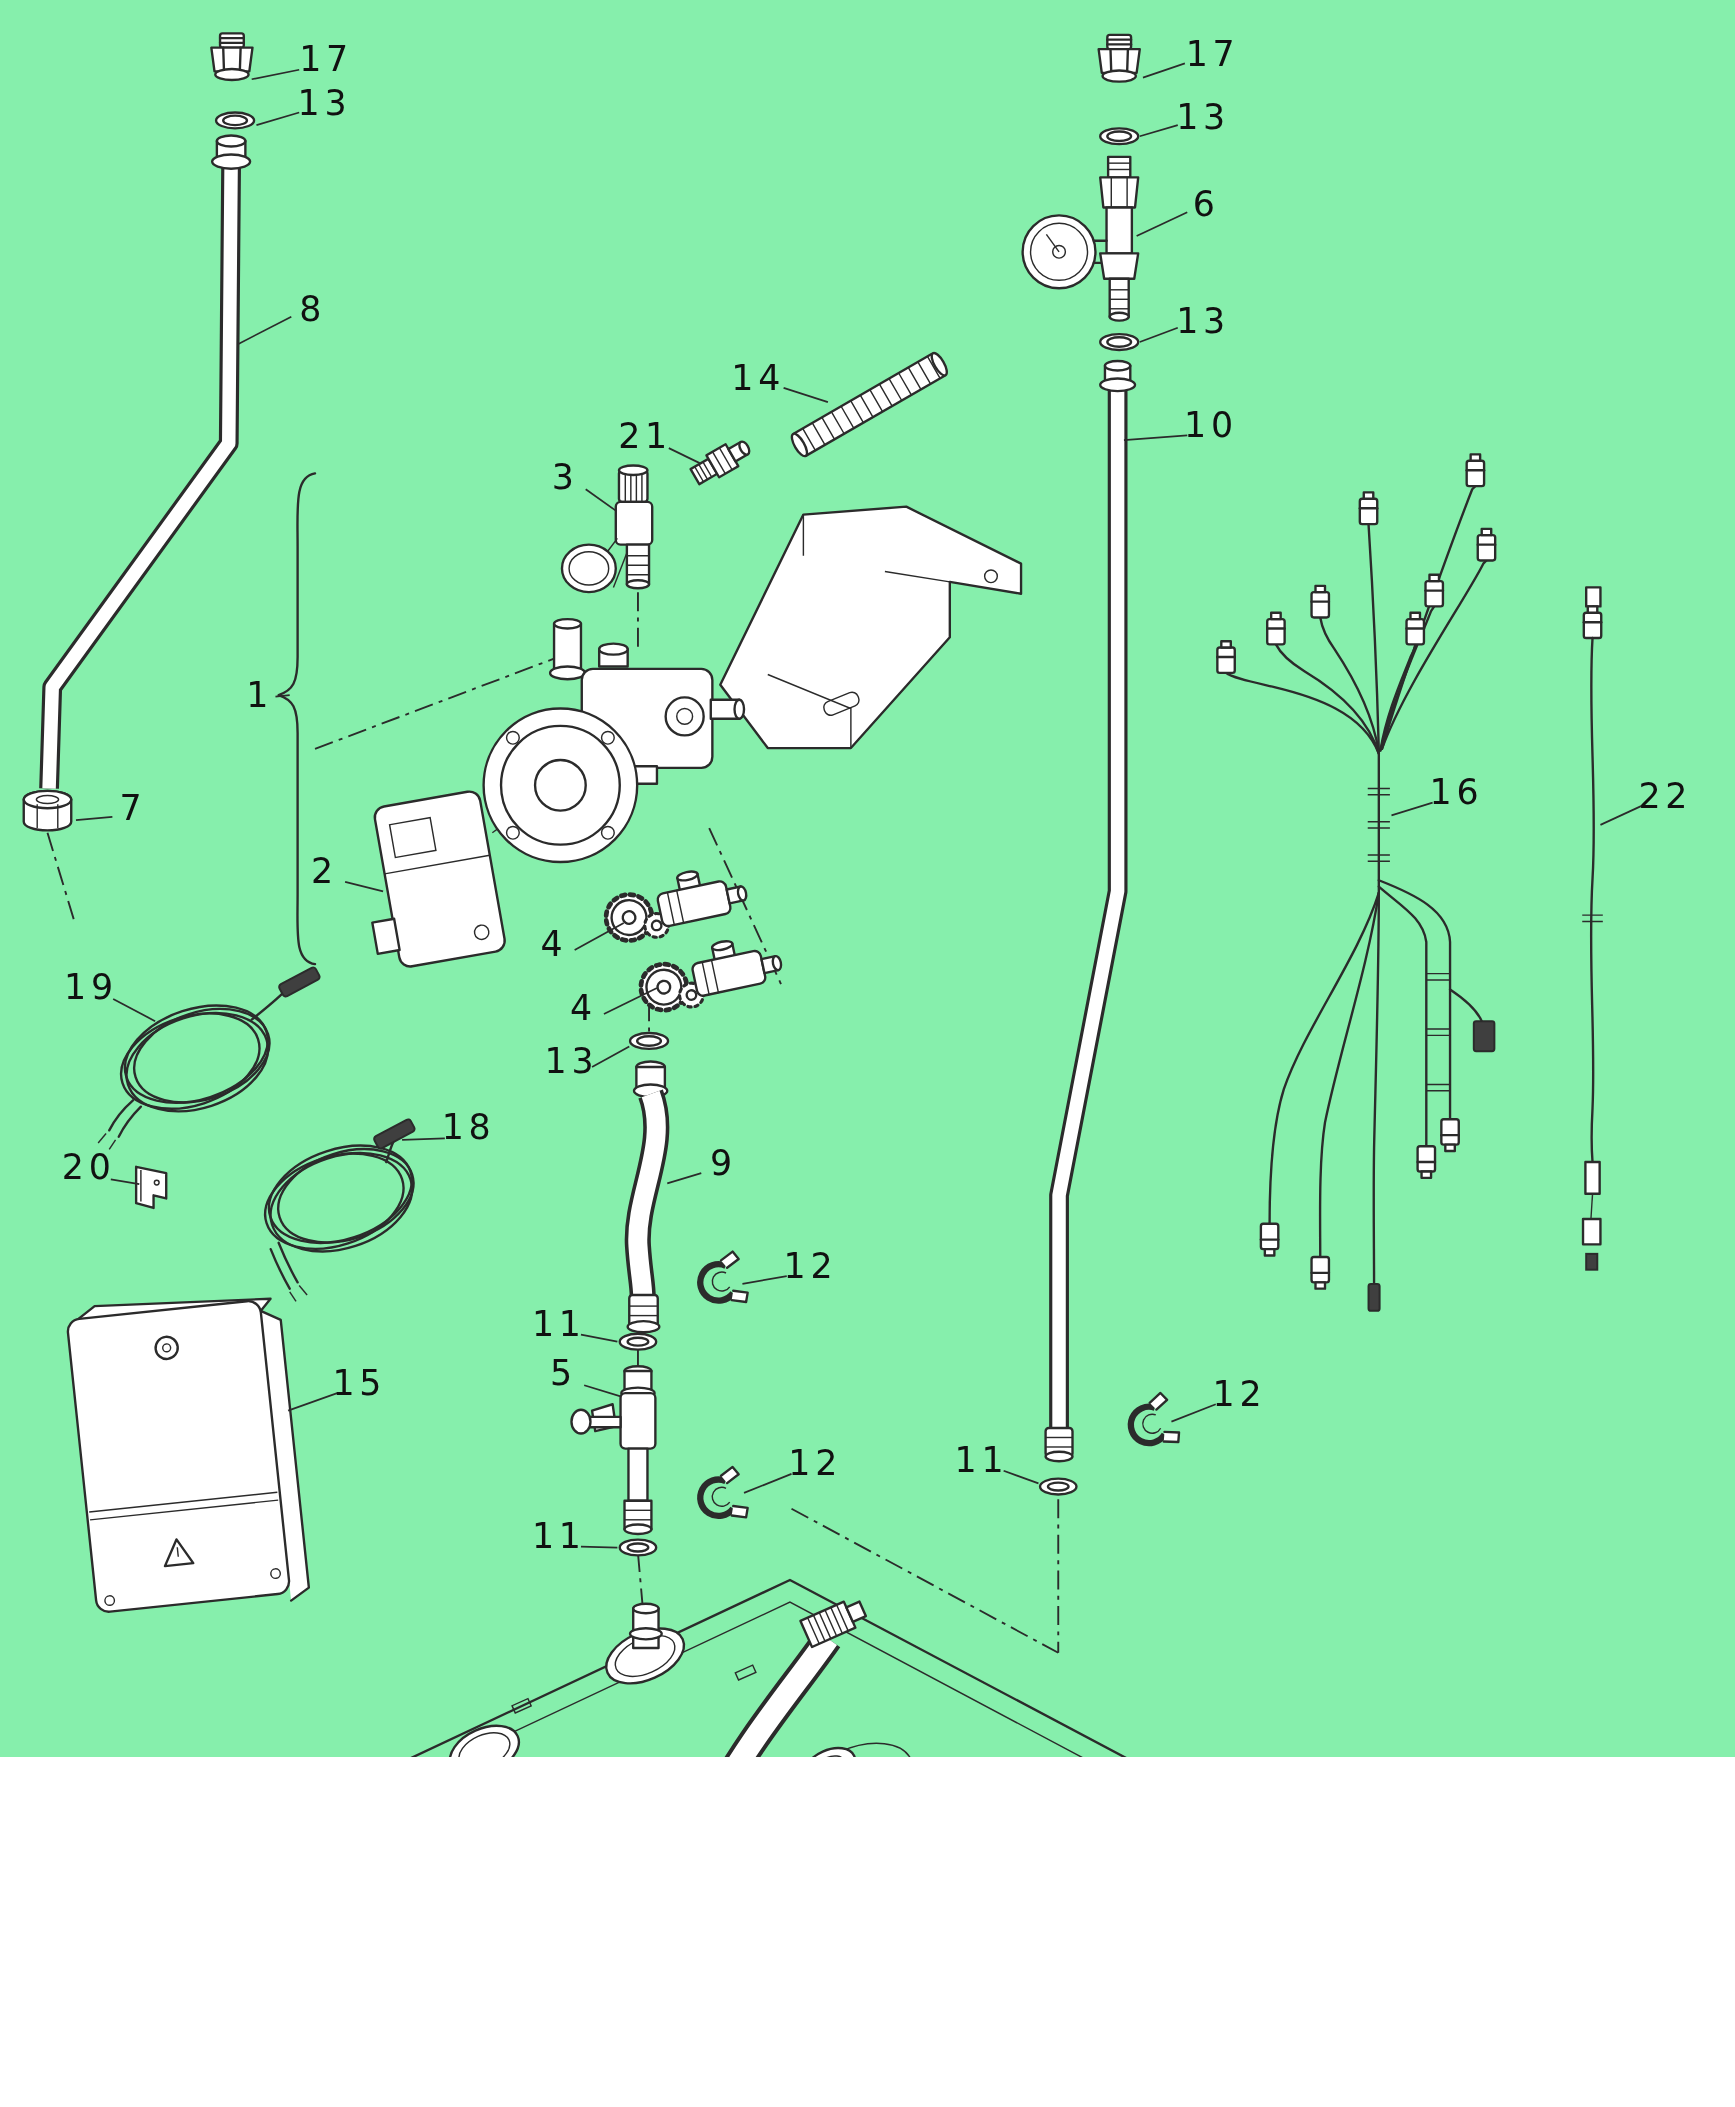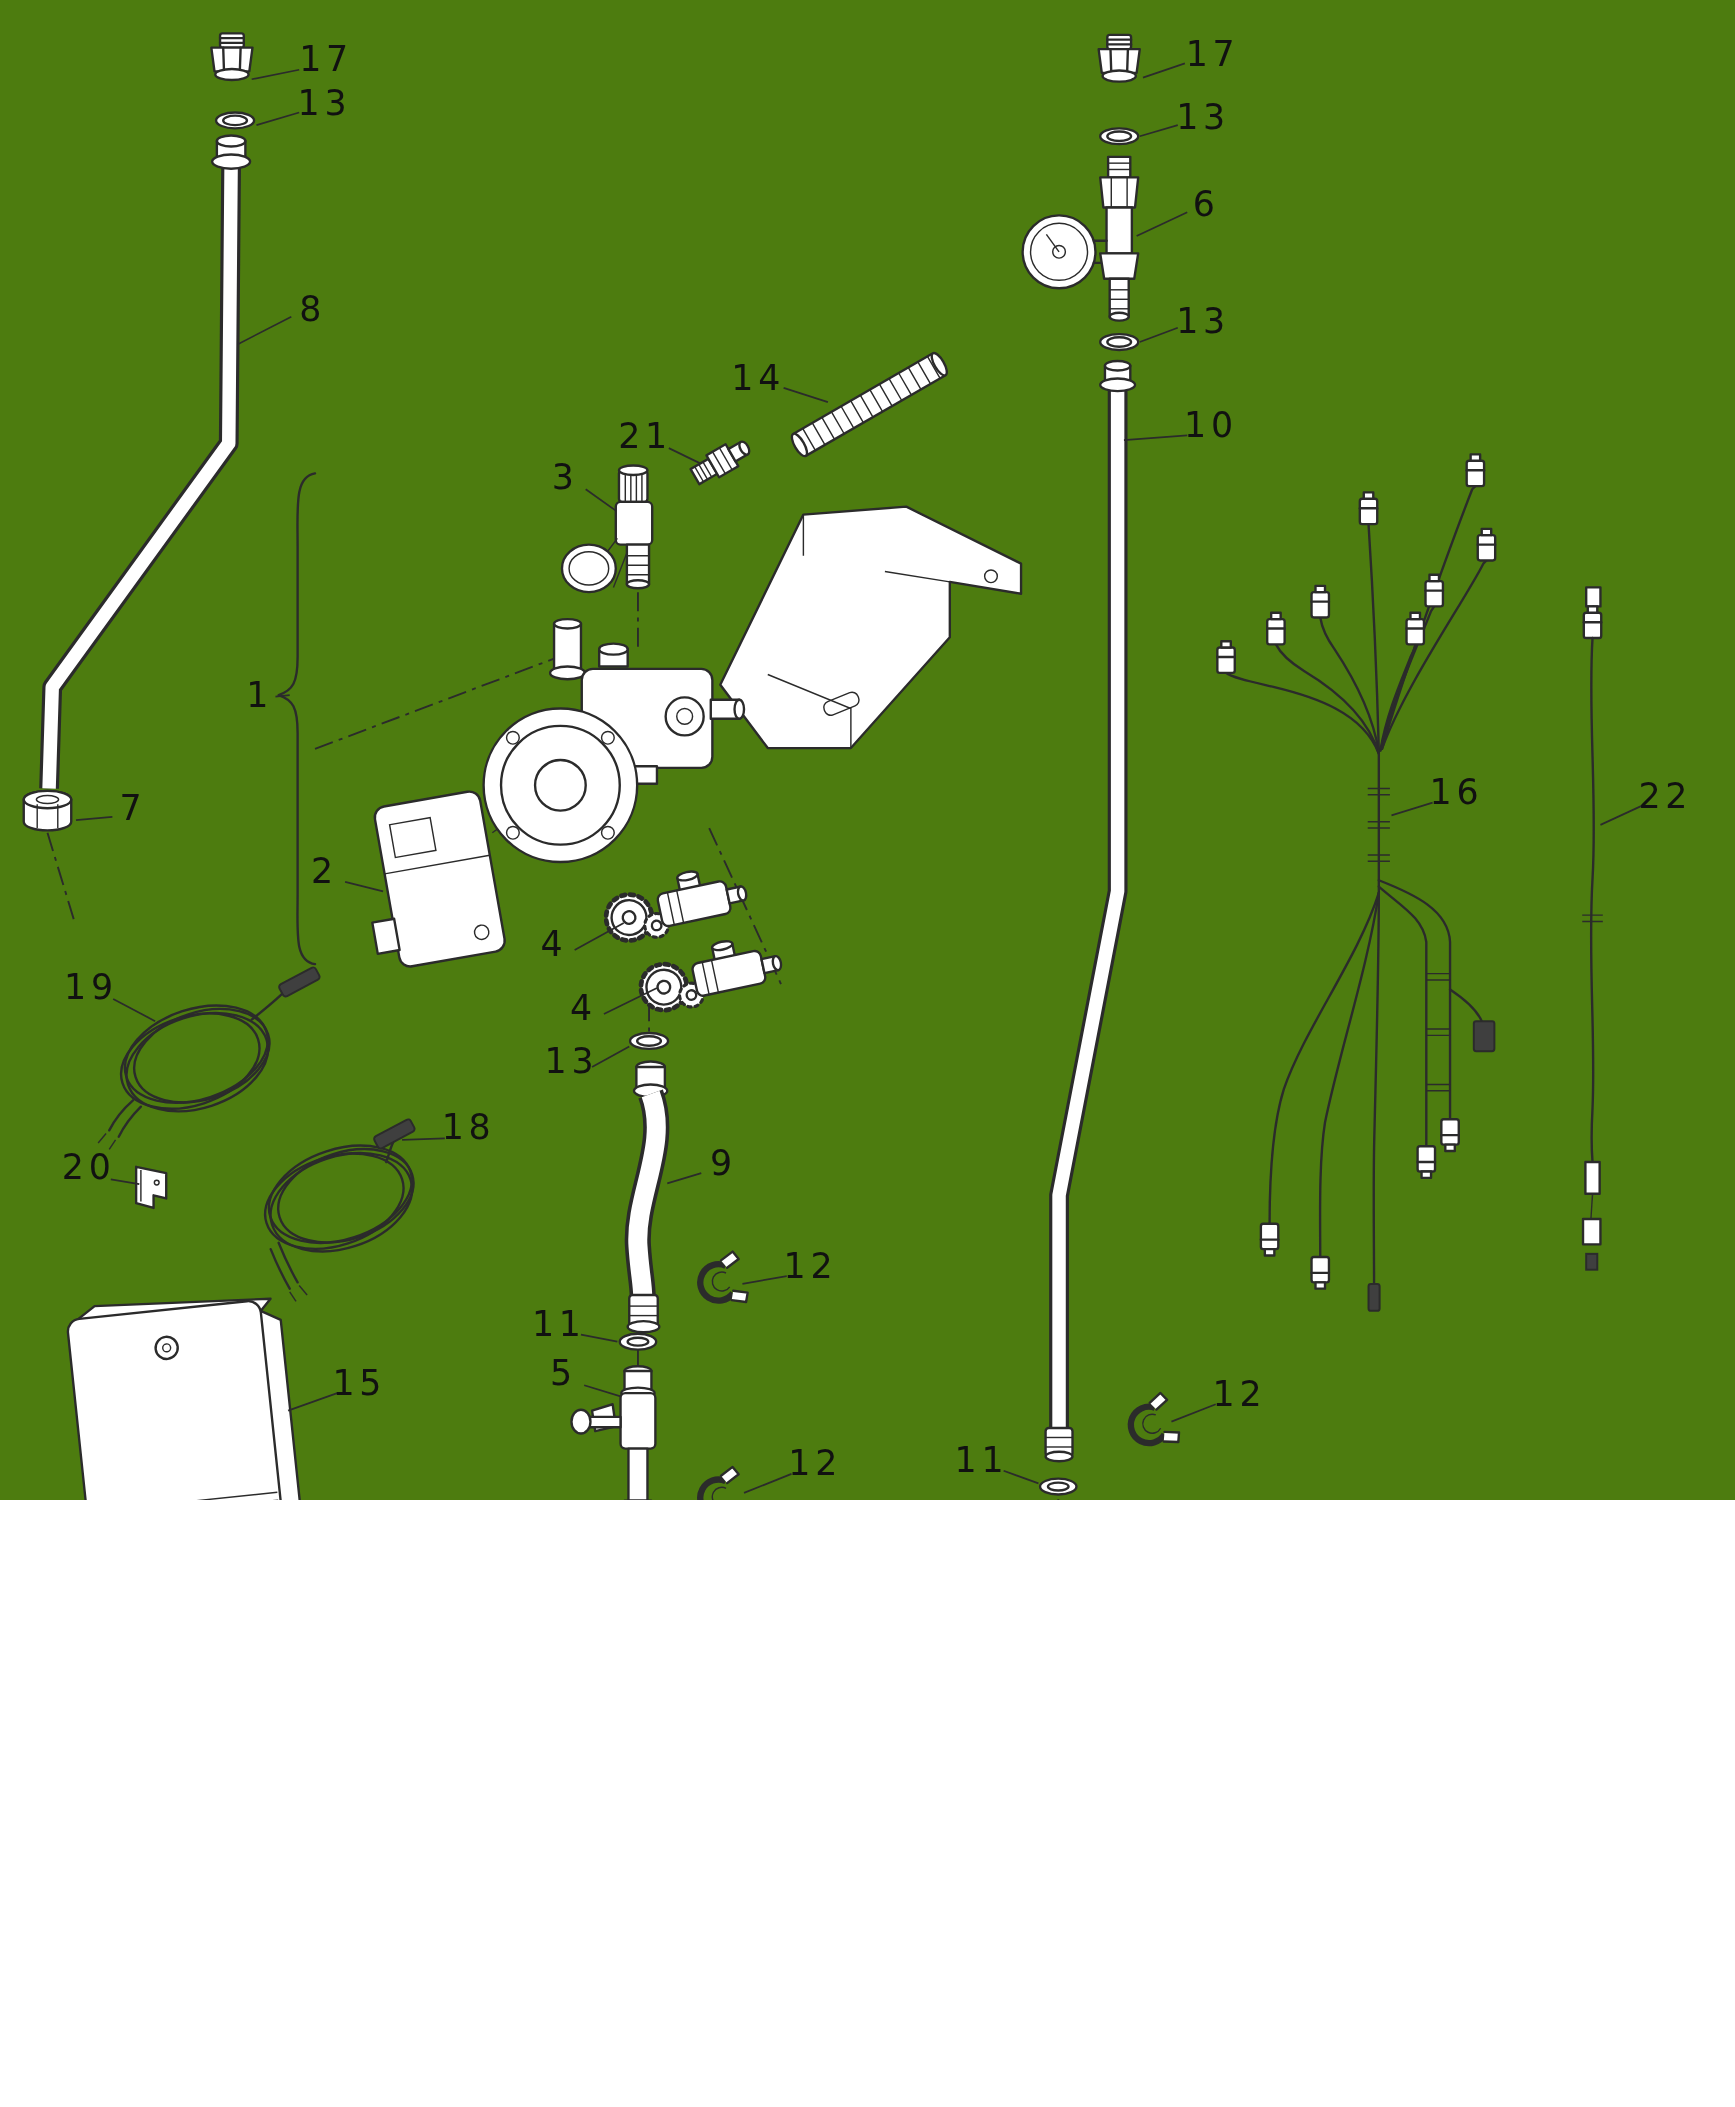--- a/index.html
+++ b/index.html
@@ -1,16 +1,16 @@
 <!DOCTYPE html>
 <html style="font-size:12.7px"><head>
 <meta charset="utf-8">
 <style>
   html,body{margin:0;padding:0;background:#fff;}
-  .stage{position:relative;width:1735px;height:1500px;background:#4d7c0f;overflow:hidden;}
+  .stage{position:relative;width:1735px;height:1757px;background:#86efac;overflow:hidden;}
   svg{display:block;}
   .ln{stroke:#2b2b2b;fill:none;stroke-width:3;stroke-linecap:round;stroke-linejoin:round;}
   .lnw{stroke:#2b2b2b;fill:#fff;stroke-width:3;stroke-linecap:round;stroke-linejoin:round;}
   .thin{stroke:#2b2b2b;fill:none;stroke-width:1.8;}
   .po{stroke:#2b2b2b;fill:none;stroke-linecap:butt;stroke-linejoin:round;}
   .pi{stroke:#fff;fill:none;stroke-linecap:butt;stroke-linejoin:round;}
   .dd{stroke:#2b2b2b;stroke-width:2.4;fill:none;stroke-dasharray:24 8 5 8;}
   .leader{stroke:#2b2b2b;stroke-width:2.2;fill:none;}
   .dk{fill:#3f3f3f;stroke:#2b2b2b;stroke-width:2.5;}
   .gy{fill:#a9a9a9;stroke:#2b2b2b;stroke-width:3;}

